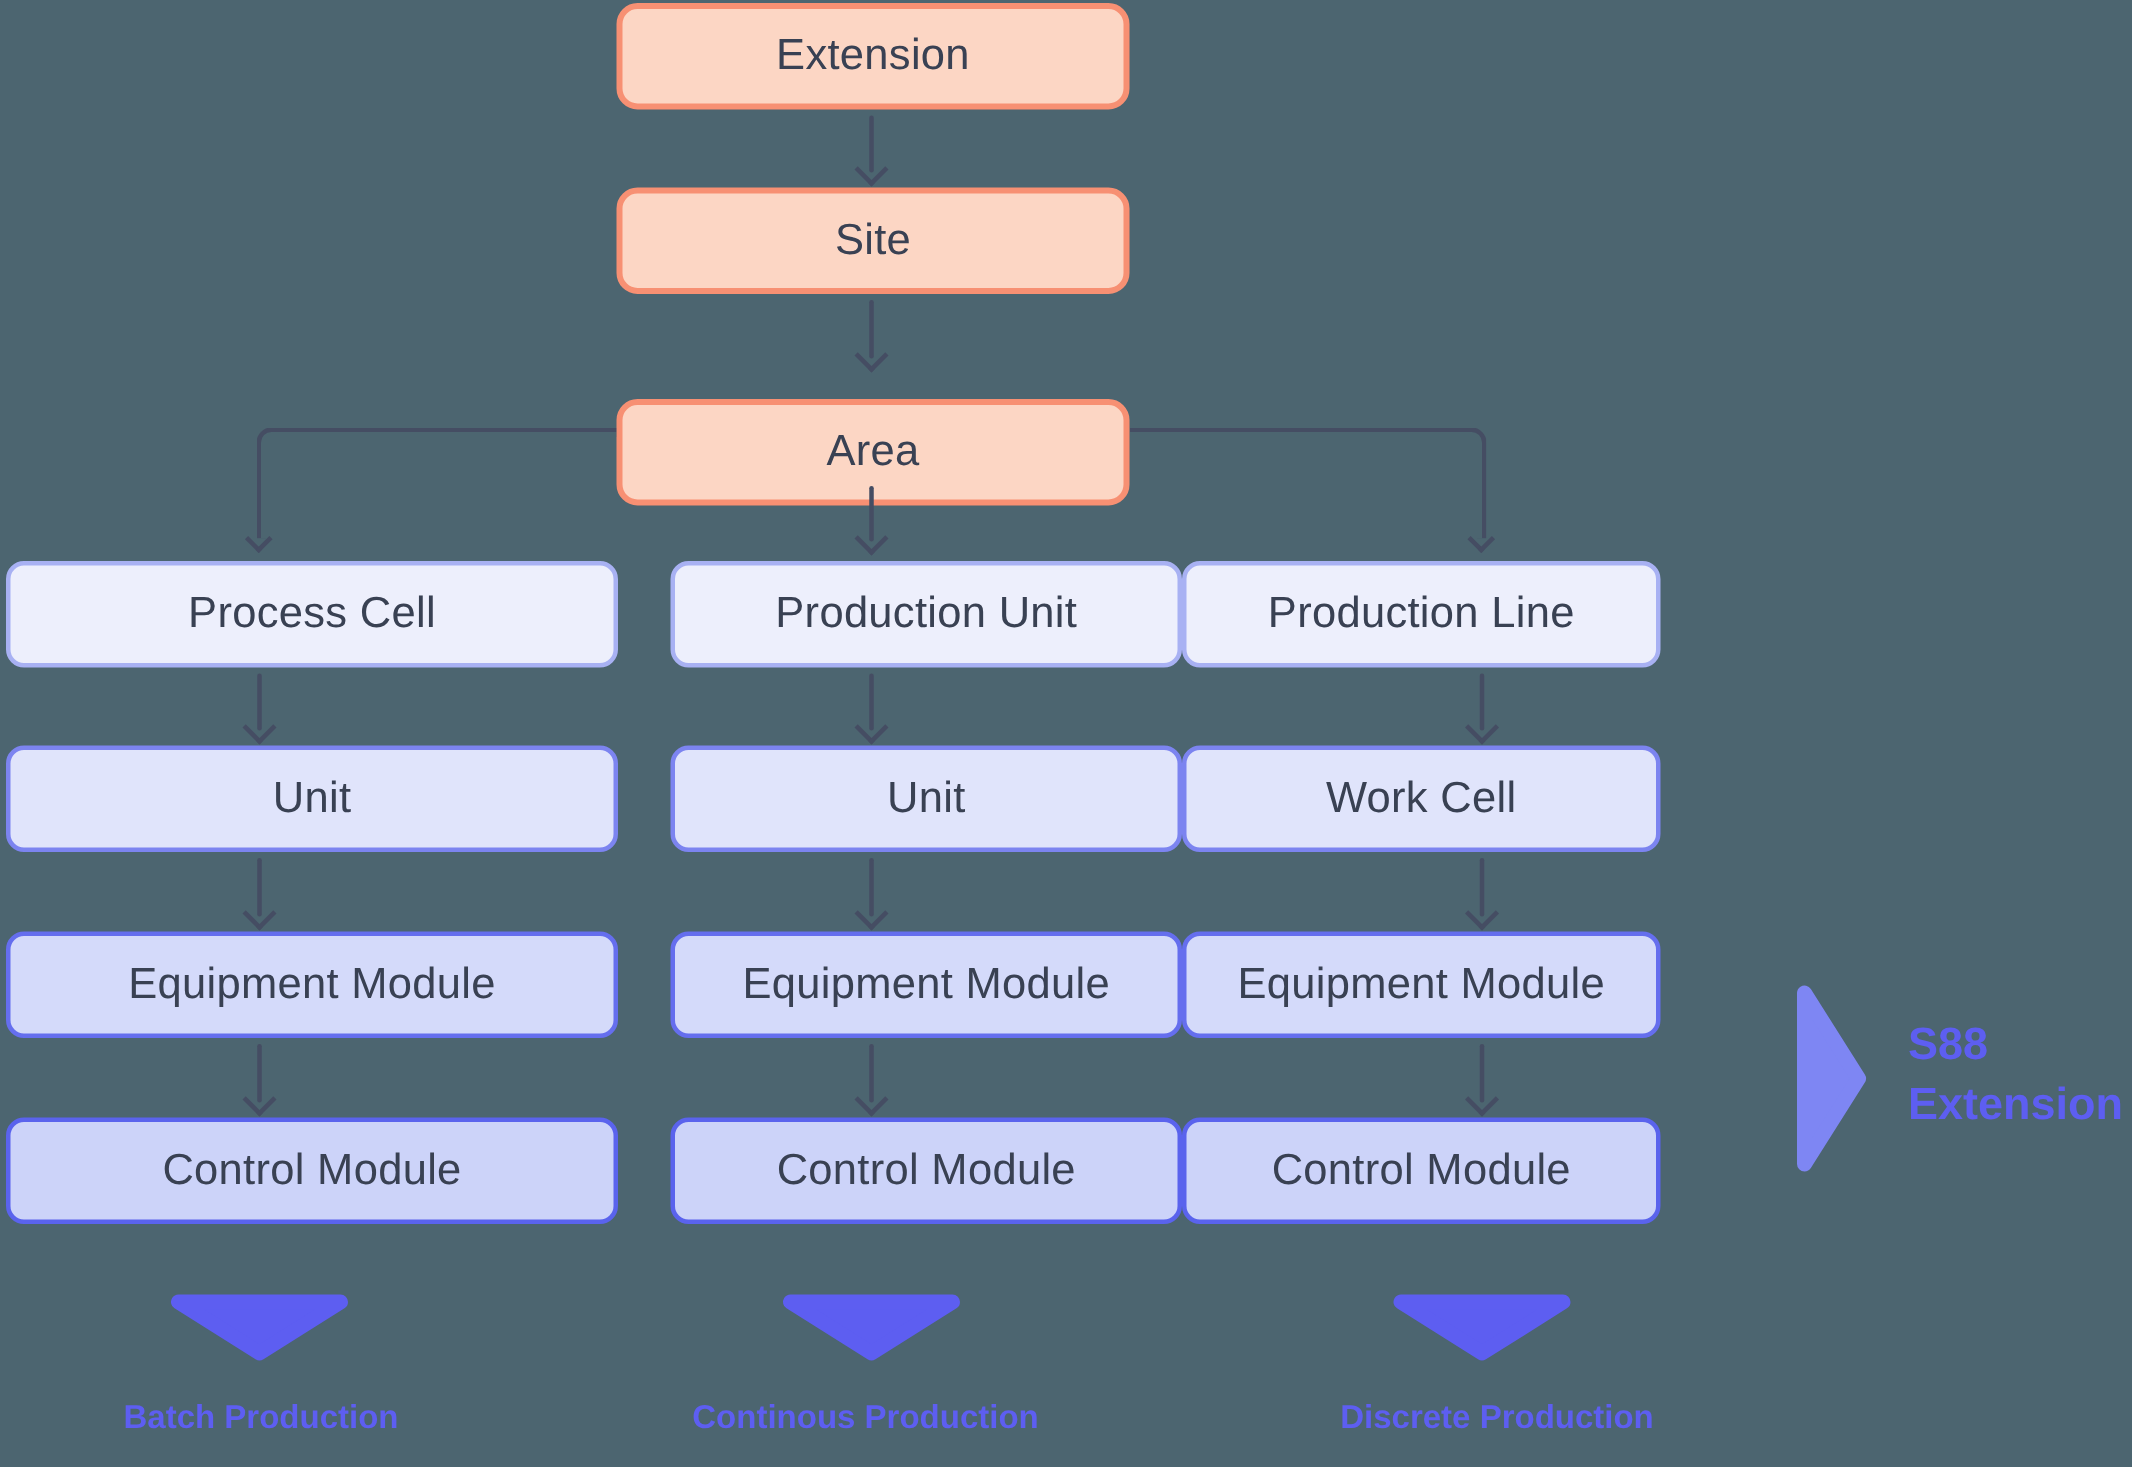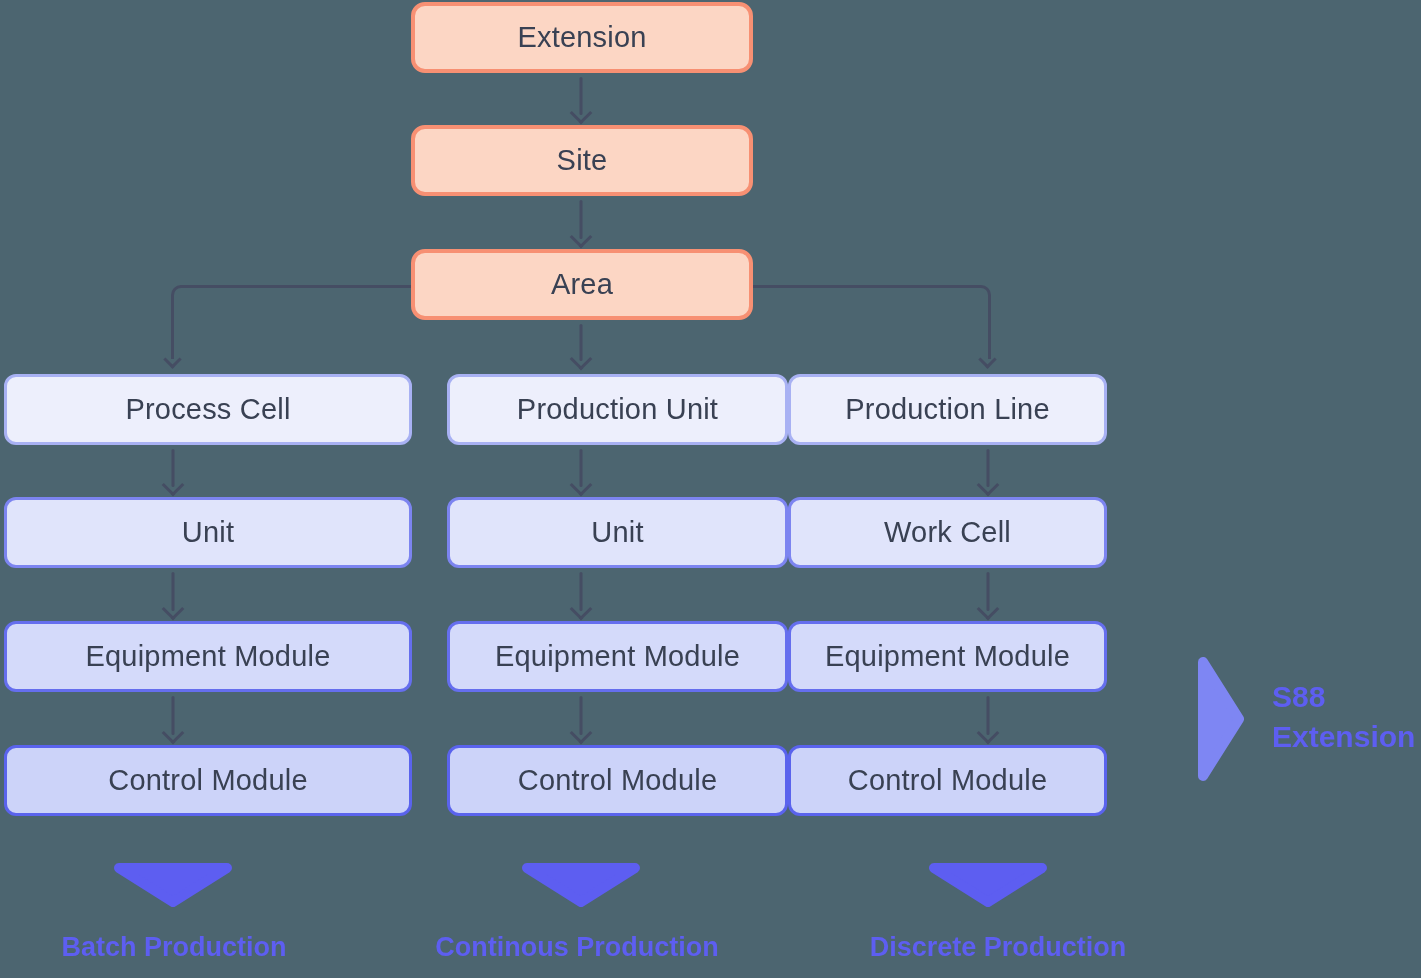--- a/index.html
+++ b/index.html
@@ -58,21 +58,21 @@
   }
   .elbow{position:absolute;}
   .elbow-left{border-left:3px solid var(--line);border-top:3px solid var(--line);border-top-left-radius:10px;}
   .elbow-right{border-right:3px solid var(--line);border-top:3px solid var(--line);border-top-right-radius:10px;}
 
   .tri-down{position:absolute;width:124px;height:48px;}
   .tri-right{position:absolute;width:54px;height:132px;}
 
   .footer-label{
     position:absolute;top:932px;transform:translateX(-50%);
-    font-size:27px;font-weight:600;color:var(--accent);white-space:nowrap;
+    font-size:22px;font-weight:600;color:var(--accent);white-space:nowrap;
   }
   .annotation-text{
     position:absolute;left:1272px;top:677px;
     font-size:30px;font-weight:600;color:var(--accent);line-height:40px;white-space:nowrap;
   }
 </style>
 </head>
 <body>
 
 <div class="stage">
@@ -80,21 +80,21 @@
   <div class="node peach" style="top:2px;">
     <span>Extension</span>
   </div>
   <div class="varrow" style="left:568px;top:77px;height:44px;"></div>
 
   <div class="node peach" style="top:125px;">
     <span>Site</span>
   </div>
   <div class="varrow" style="left:568px;top:200px;height:45px;"></div>
 
-  <div class="node peach" style="top:249px;">
+  <div class="node peach" style="top:266px;">
     <span>Area</span>
   </div>
 
   <div class="elbow elbow-left" style="left:171px;top:285px;width:240px;height:74px;"></div>
   <div class="chev" style="left:166px;top:353px;"></div>
 
   <div class="varrow" style="left:568px;top:324px;height:43px;"></div>
 
   <div class="elbow elbow-right" style="left:753px;top:285px;width:238px;height:74px;"></div>
   <div class="chev" style="left:981px;top:353px;"></div>

